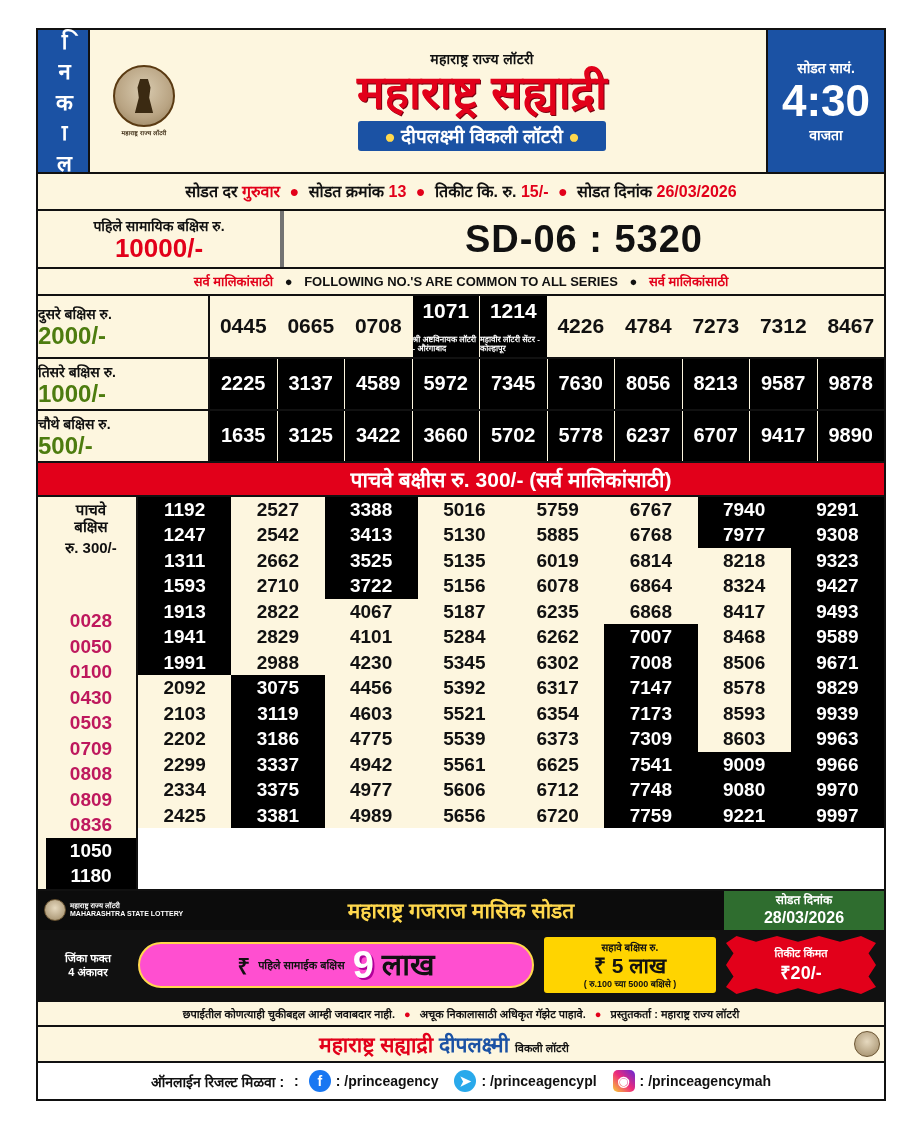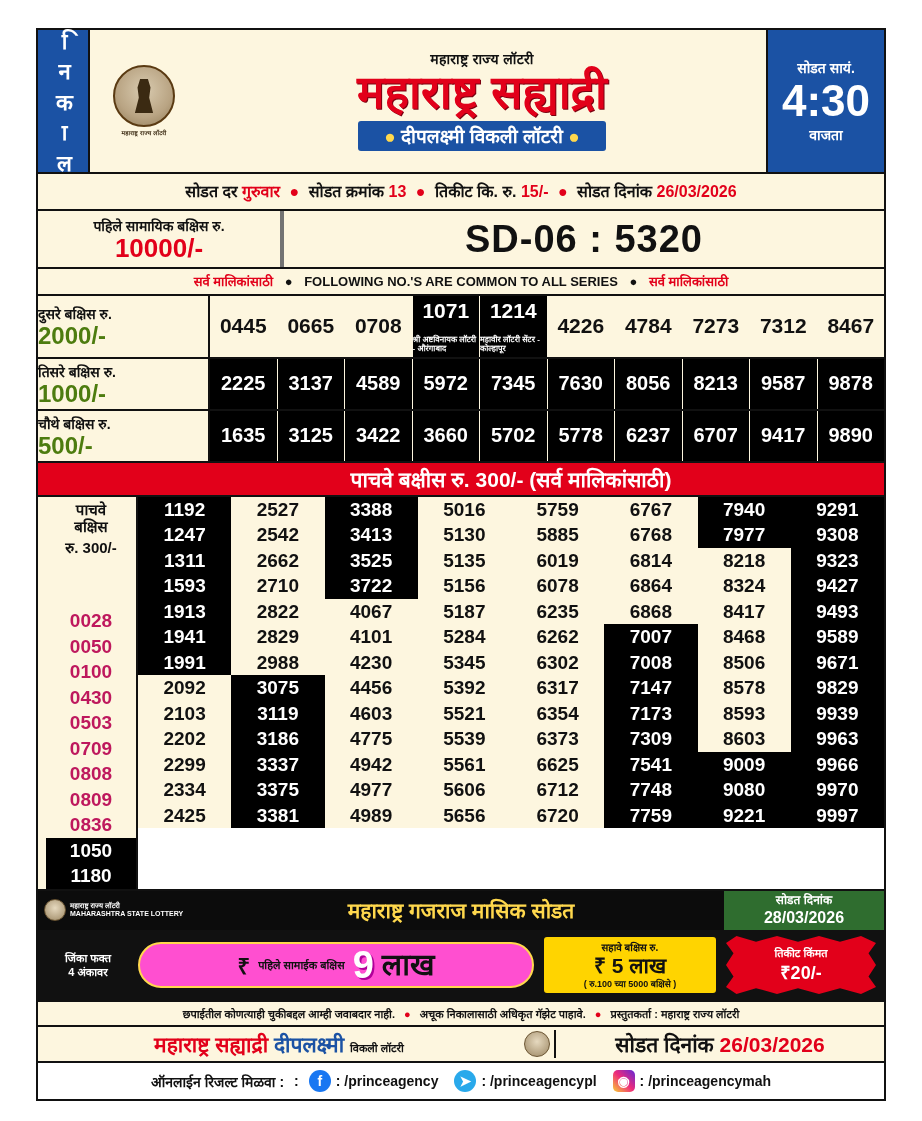--- a/index.html
+++ b/index.html
@@ -701,24 +701,20 @@
 
     <div class="footer-top">
       <div class="ft-brand">
         <span>महाराष्ट्र सह्याद्री</span>
         <span class="blue">दीपलक्ष्मी</span>
         <span class="small">विकली लॉटरी</span>
       </div>
       <div class="ft-emblem">
           <div class="e"></div>
         </div>
-      <div class="ft-date">
-        <span>सोडत दिनांक</span>
-        <span class="red">26/03/2026</span>
-      </div>
     </div>
     <div class="footer-bottom">
       <span>ऑनलाईन रिजल्ट मिळवा :</span>
       <span>:</span>
       <span id="socials" style="display:flex; gap:16px; align-items:center;">
           <span class="social">
             <span class="sicon fb">f</span>
             <span class="handle">: /princeagency</span>
           </span>
           <span class="social">

